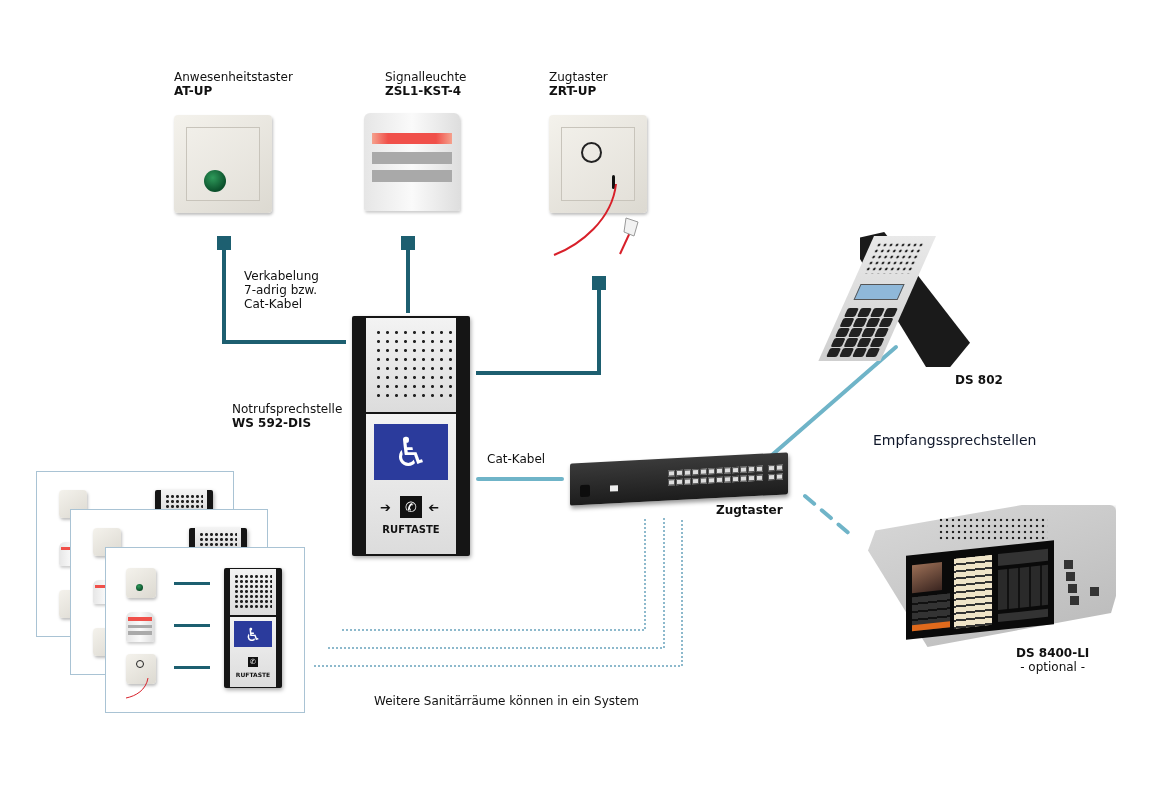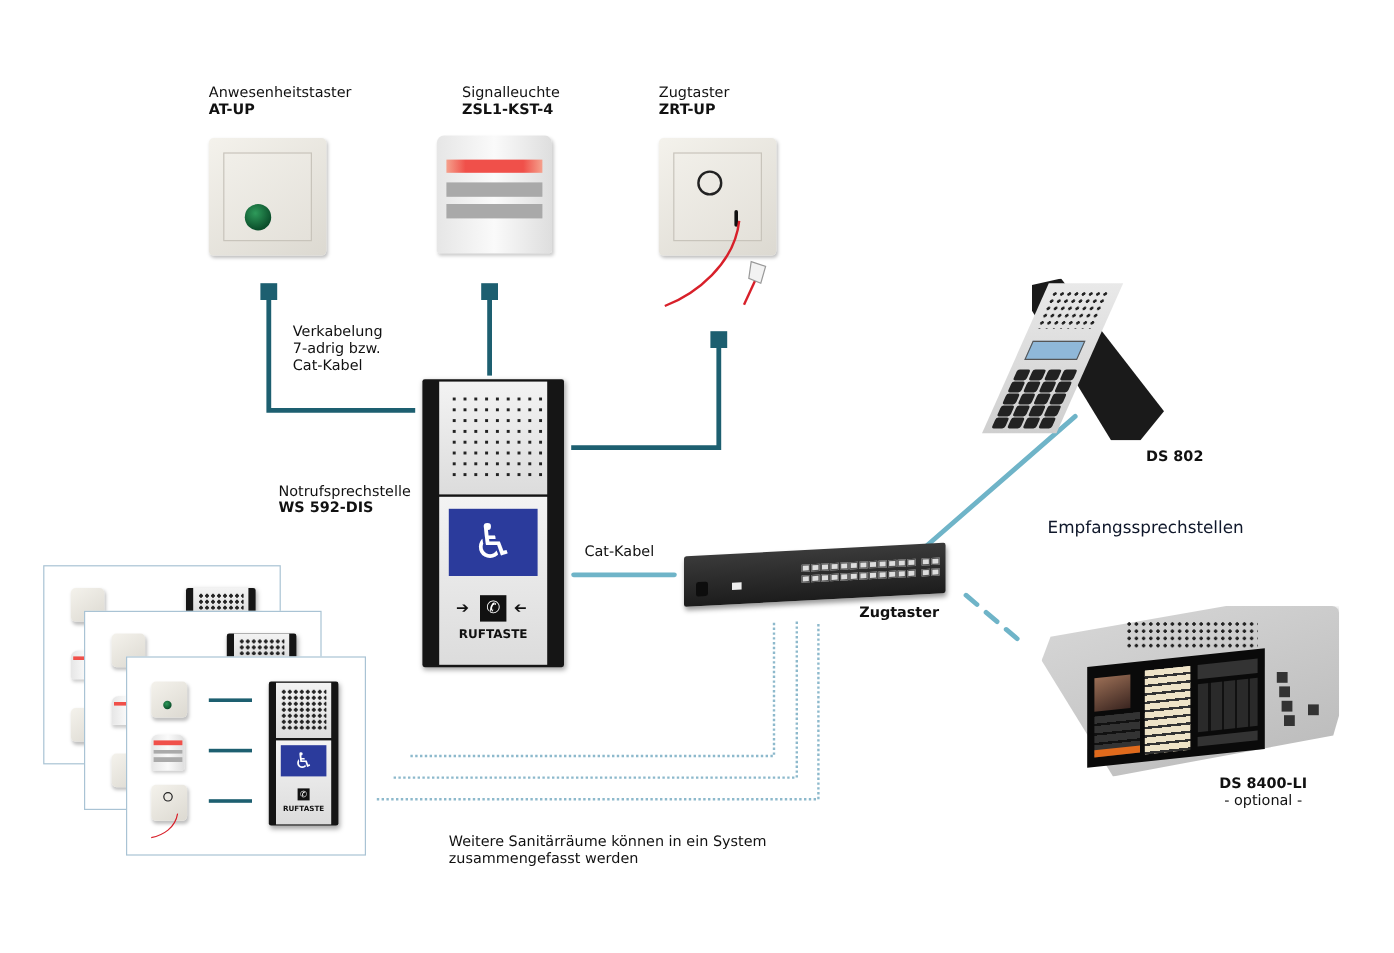--- a/index.html
+++ b/index.html
@@ -258,14 +258,13 @@
     <div class="face" style="left:6px;top:49px;width:46px;height:70px;">
       <div class="accsign" style="left:4px;top:4px;width:38px;height:26px;font-size:18px;">♿</div>
       <div class="callkey" style="left:18px;top:40px;width:10px;height:10px;font-size:7px;">✆</div>
       <div class="ruftaste" style="left:0;top:54px;width:46px;font-size:6px;">RUFTASTE</div>
     </div>
   </div>
 </div>
 
 <div class="abs lbl" style="left:344px;top:694px;margin-left:30px;">
   <div>Weitere Sanitärräume können in ein System</div>
-  <div>zusammengefasst werden</div>
 </div>
 
 </body></html>

